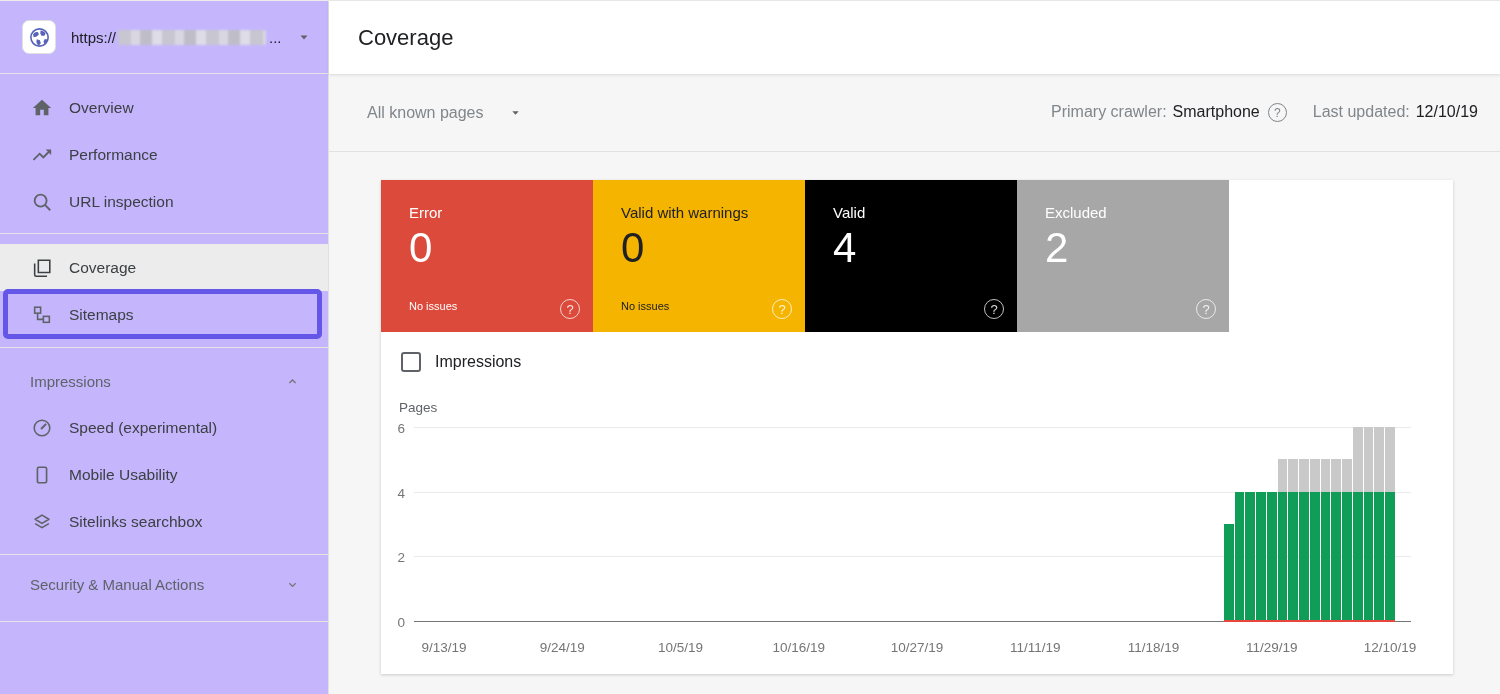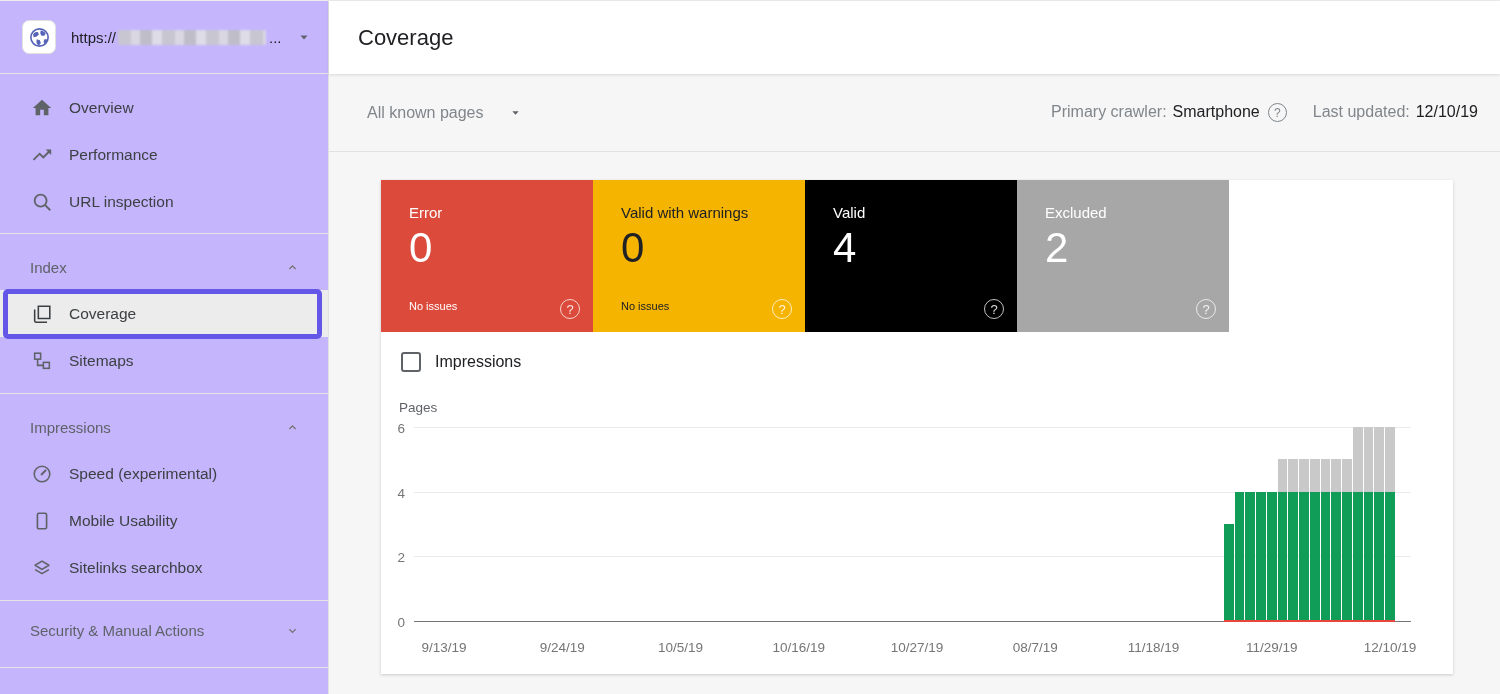--- a/index.html
+++ b/index.html
@@ -178,28 +178,20 @@
               <line x1="15.5" y1="15.5" x2="21" y2="21"></line>
           </svg>
         </span>
         <span class="nlabel">URL inspection</span>
       </div>
     </div>
 
     <div class="divider"></div>
 
     <div class="section">
-      <div class="section-header">
-        <span>Index</span>
-        <span class="chev">
-          <svg width="15" height="15" viewBox="0 0 24 24" fill="none" stroke="#757575" stroke-width="2">
-              <polyline points="7,14.5 12,9.5 17,14.5"></polyline>
-            </svg>
-        </span>
-      </div>
       <div class="nav-item selected">
         <span class="nicon">
           <svg width="22" height="22" viewBox="0 0 24 24" fill="none" stroke="#3c4043" stroke-width="1.7">
             <path d="M8 3.5h12.5v13.5H8z"></path>
             <path d="M4 7v12.3c0 .9.8 1.7 1.7 1.7H17.5"></path>
           </svg>
         </span>
         <span class="nlabel">Coverage</span>
       </div>
       <div class="nav-item">
@@ -370,21 +362,21 @@
             </div>
         <div class="ytick" style="top: 194px;">0</div>
             <div class="ytick" style="top: 129.333px;">2</div>
             <div class="ytick" style="top: 64.6667px;">4</div>
             <div class="ytick" style="top: 0px;">6</div>
             <div class="xtick" style="left: 63px;">9/13/19</div>
             <div class="xtick" style="left: 181.25px;">9/24/19</div>
             <div class="xtick" style="left: 299.5px;">10/5/19</div>
             <div class="xtick" style="left: 417.75px;">10/16/19</div>
             <div class="xtick" style="left: 536px;">10/27/19</div>
-            <div class="xtick" style="left: 654.25px;">08/7/19</div>
+            <div class="xtick" style="left: 654.25px;">11/11/19</div>
             <div class="xtick" style="left: 772.5px;">11/18/19</div>
             <div class="xtick" style="left: 890.75px;">11/29/19</div>
             <div class="xtick" style="left: 1009px;">12/10/19</div>
           </div>
 
       </div>
     </div>
   </div>
 </div>
 

